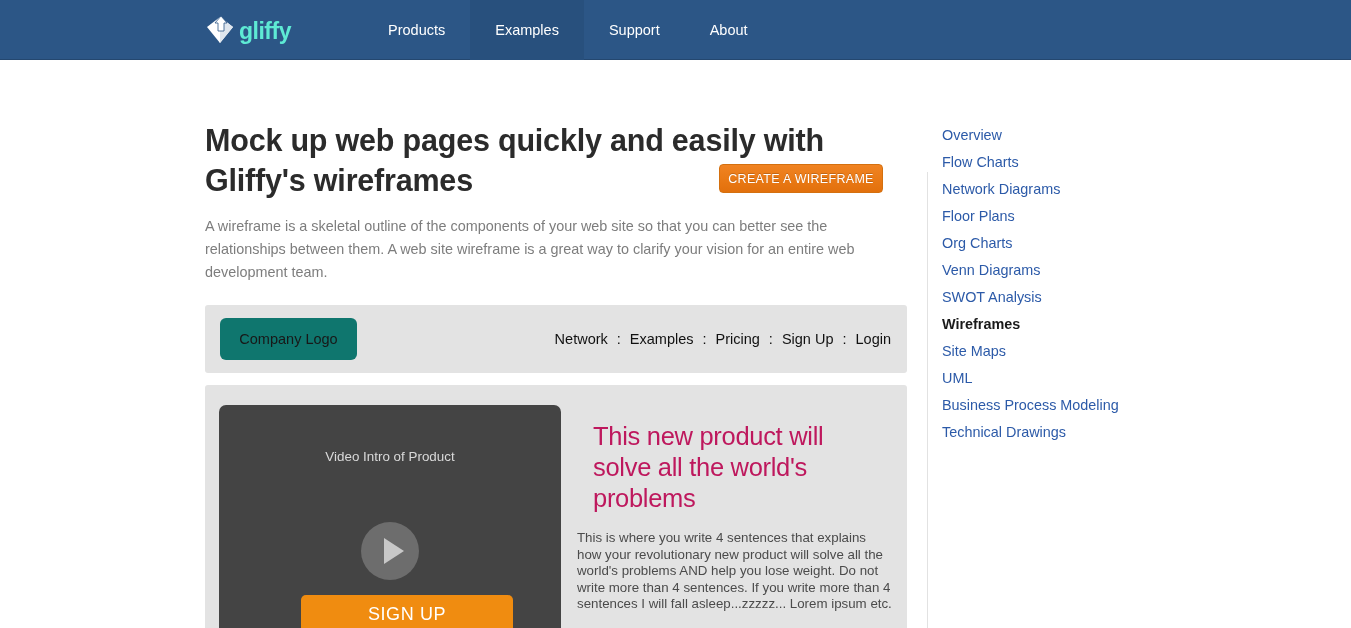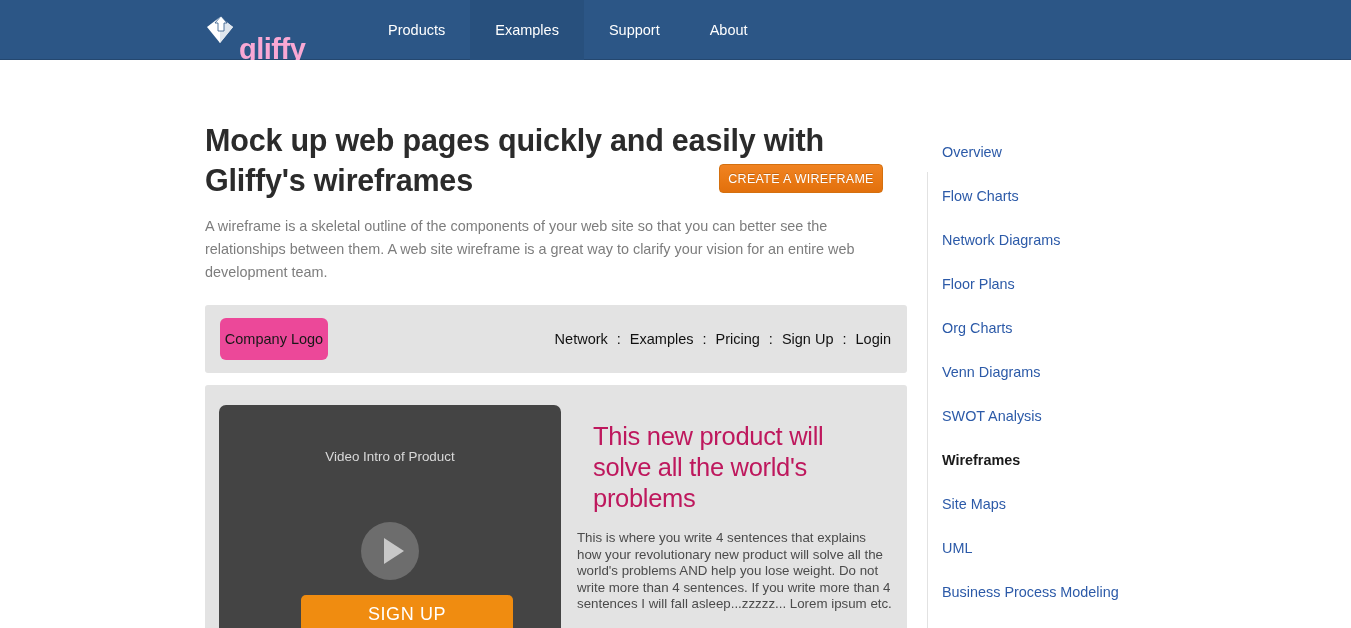--- a/index.html
+++ b/index.html
@@ -22,27 +22,27 @@
     position: relative;
     width: 100%; height: 100%;
   }
   .brand {
     position: absolute; left: 205px; top: 13px;
     display: flex; align-items: center; gap: 4px;
     height: 34px;
   }
   .brand-mark { width: 30px; height: 30px; display: block; }
   .brand-word {
-    color: #f9a8d4;
-    font-size: 29px;
+    color: #5eead4;
+    font-size: 23px;
     font-weight: bold;
     letter-spacing: -0.5px;
     line-height: 1;
     position: relative;
-    top: 19px;
+    top: 1px;
   }
   .main-nav {
     position: absolute; left: 363px; top: 0;
     height: 60px; display: flex; align-items: stretch;
   }
   .nav-item {
     display: flex; align-items: center; justify-content: center;
     padding: 0 25px;
     color: #ffffff;
     font-size: 14.5px;
@@ -111,22 +111,22 @@
     border-radius: 3px;
     width: 702px;
   }
   .wf-nav {
     margin-top: 21px;
     height: 68px;
     position: relative;
   }
   .company-logo-box {
     position: absolute; left: 15px; top: 13px;
-    width: 108px; height: 42px;
-    background: #ec4899;
+    width: 137px; height: 42px;
+    background: #0f766e;
     border-radius: 6px;
     display: flex; align-items: center; justify-content: center;
     font-size: 14.5px;
     color: #181818;
   }
   .wf-nav-links {
     position: absolute; right: 16px; top: 0;
     height: 68px;
     display: flex; align-items: center;
     font-size: 14.5px;
@@ -205,21 +205,20 @@
 
   
   .side-link {
     display: block;
     font-size: 14.4px;
     color: #2c5aa8;
     line-height: 27px;
     text-decoration: none;
     cursor: pointer;
     white-space: nowrap;
-    margin-top: 17px;
   }
   .side-link.current {
     color: #1a1a1a;
     font-weight: bold;
   }
 </style>
 </head>
 <body>
 
 <div class="site-header">

